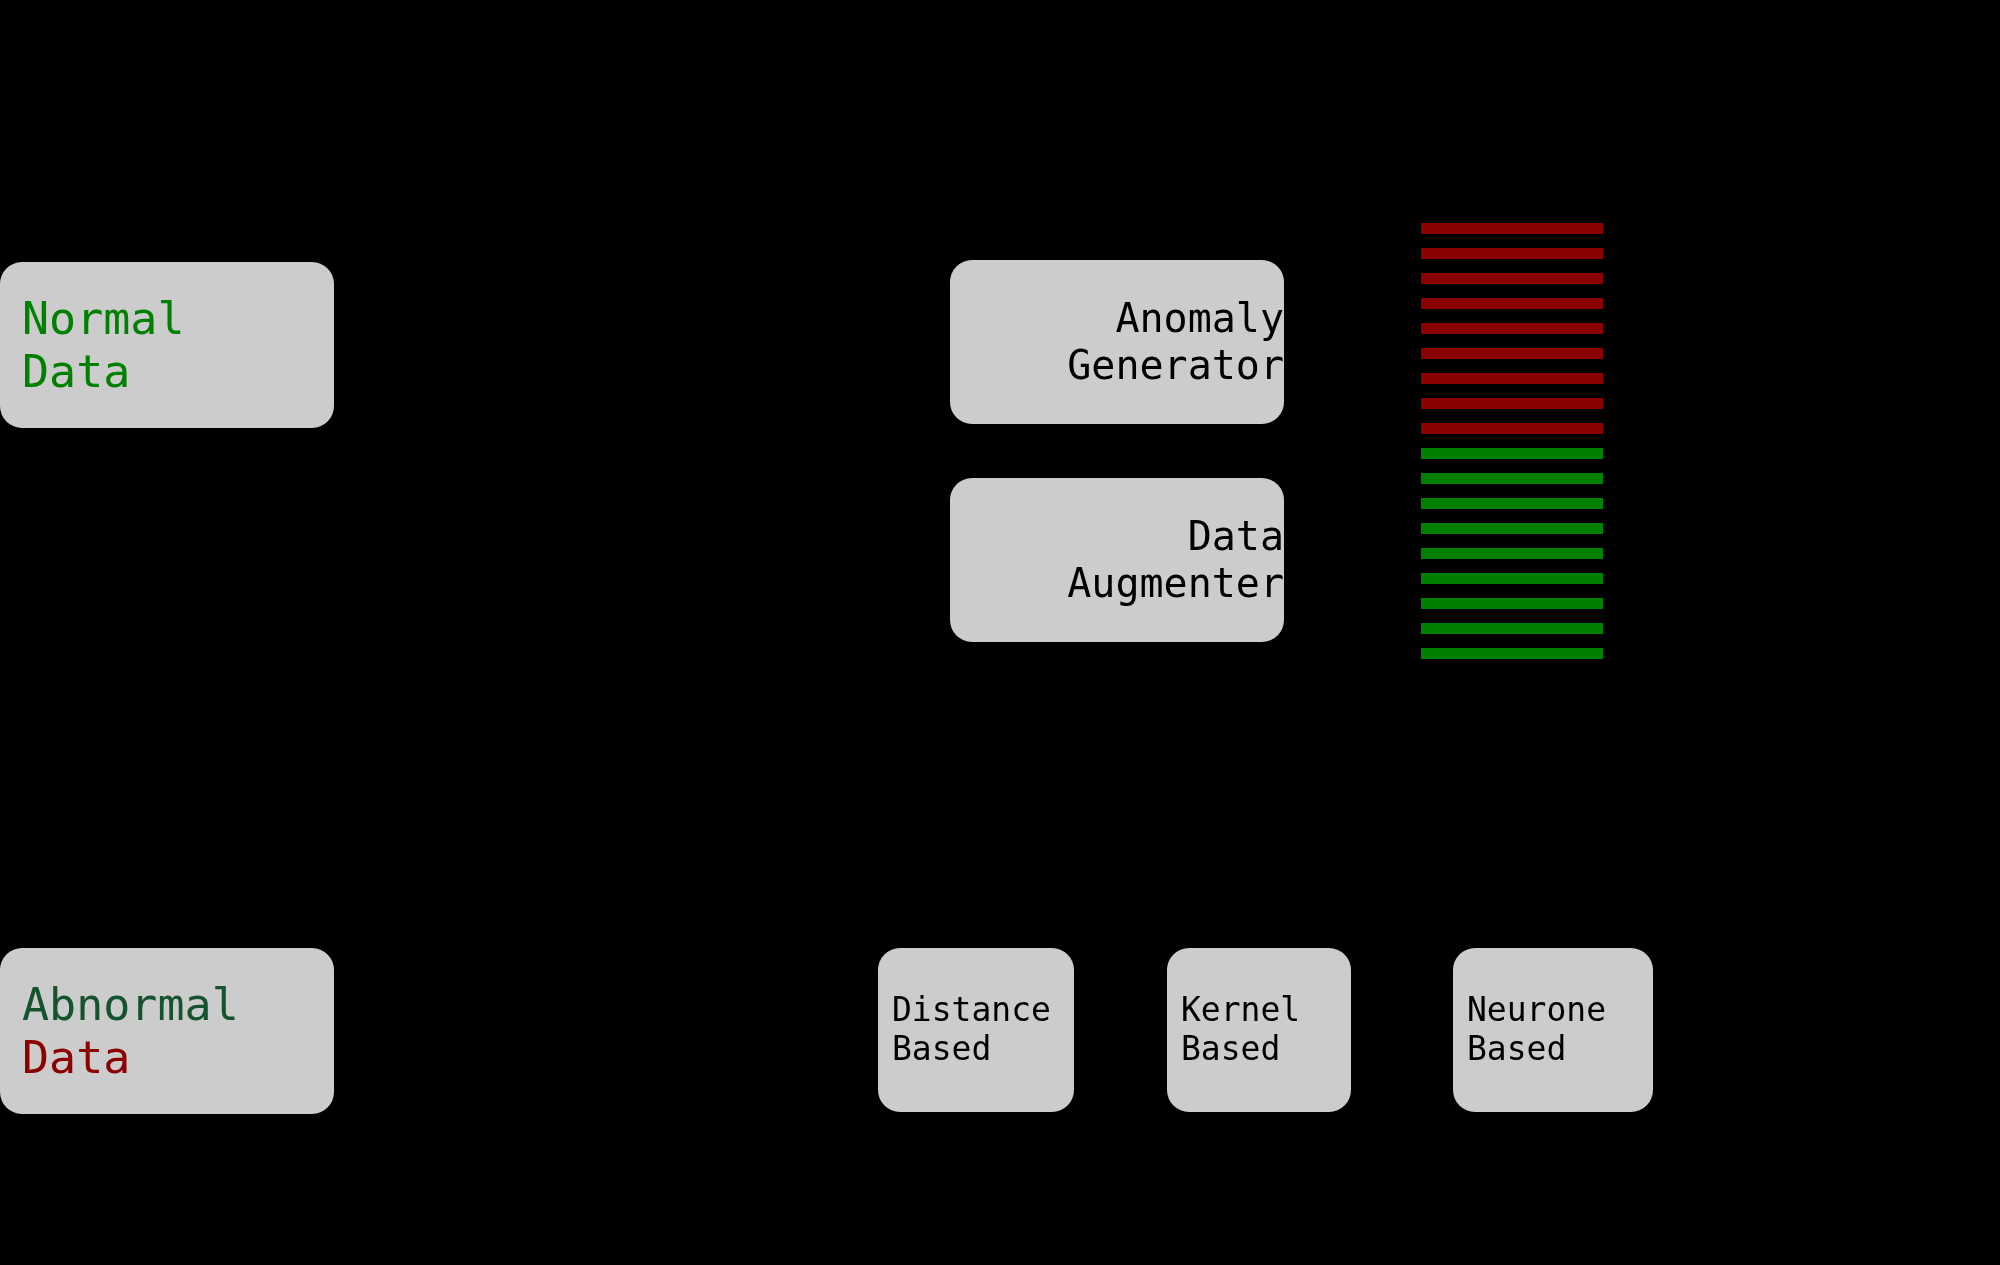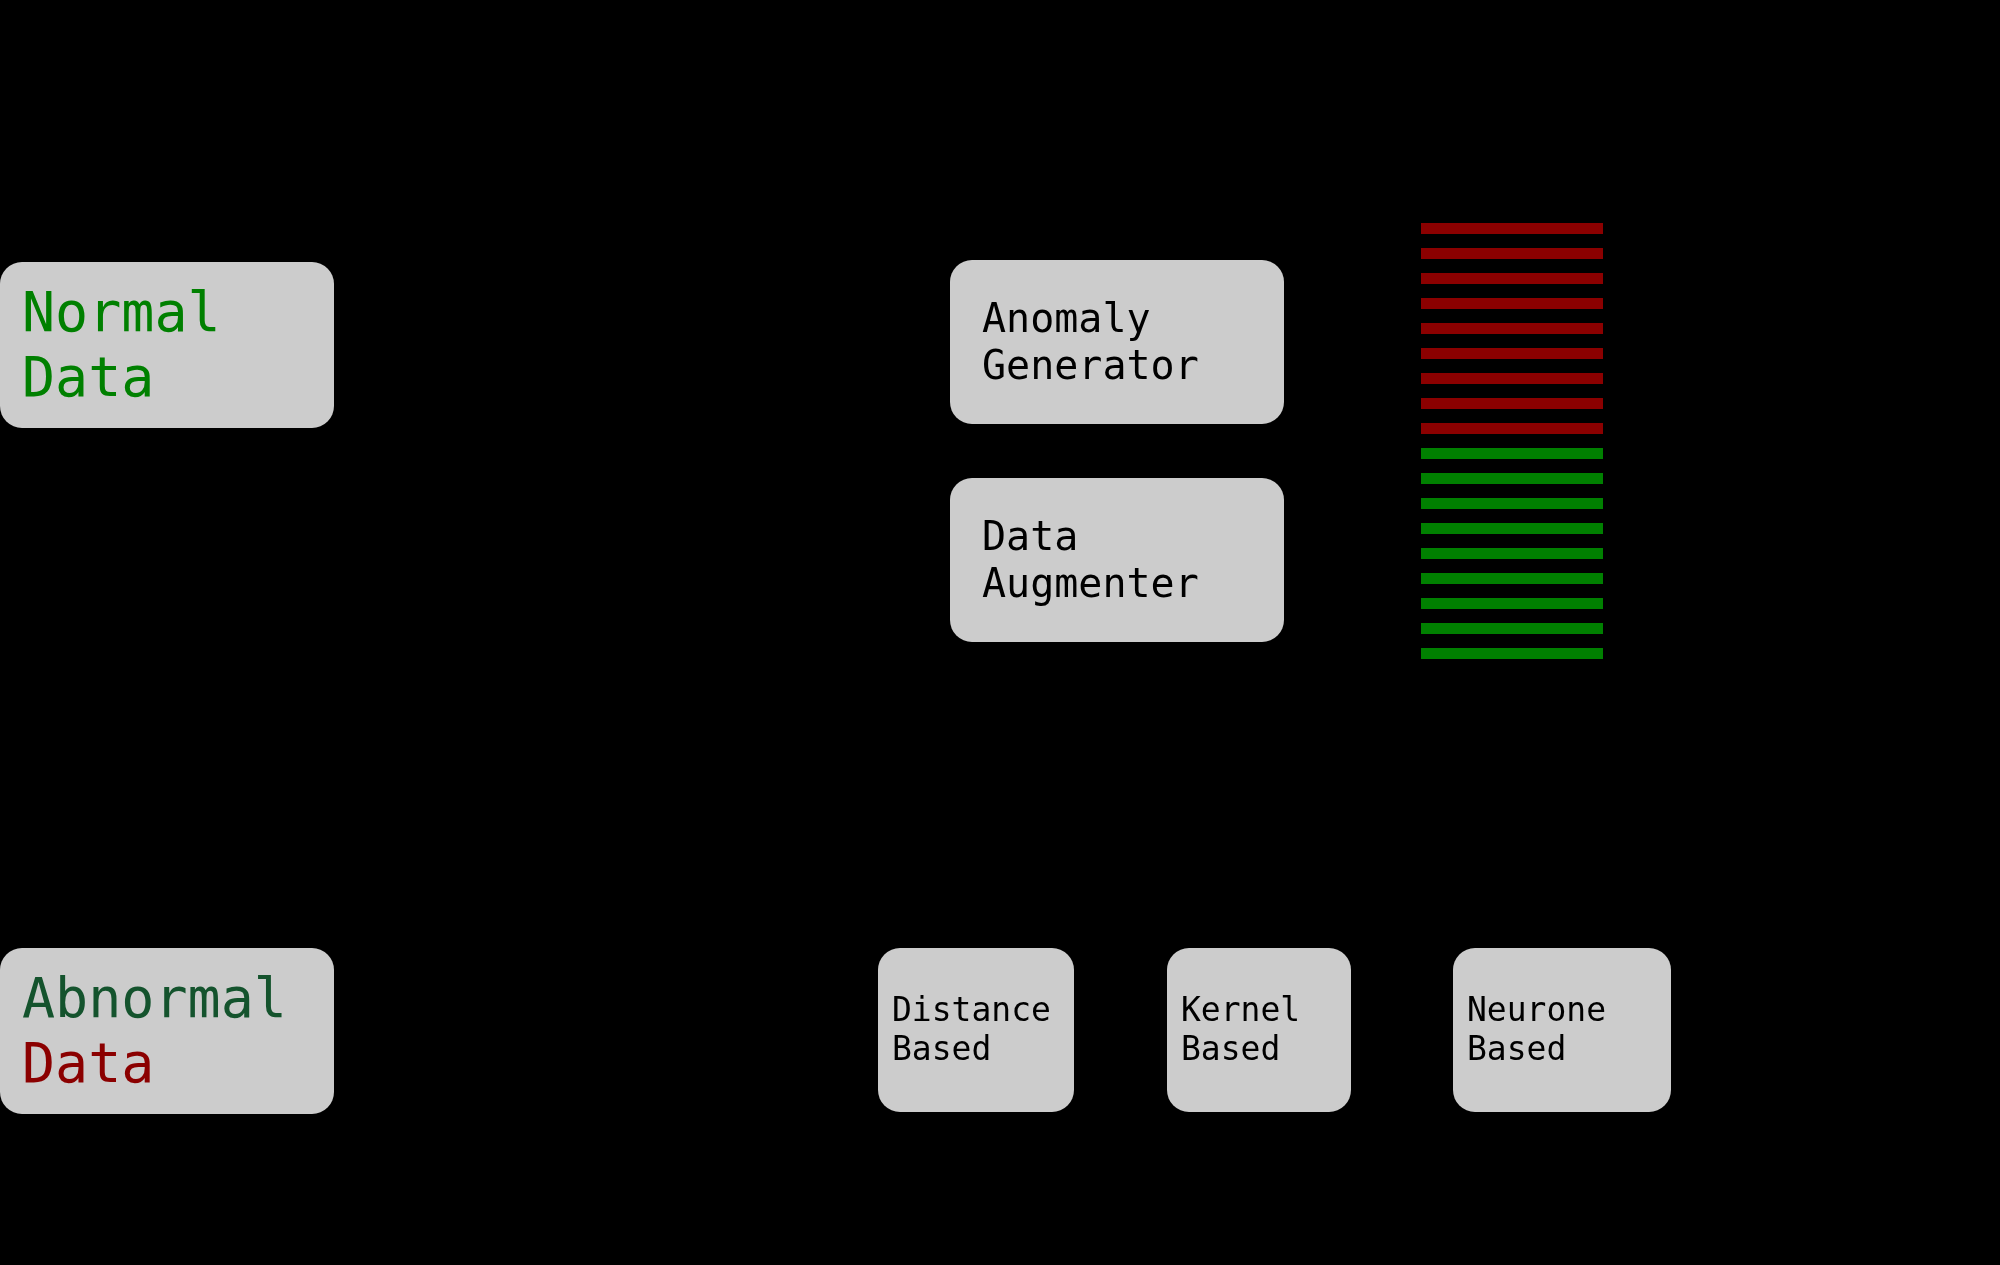--- a/index.html
+++ b/index.html
@@ -29,41 +29,41 @@
     line-height: 1.18;
   }
   
   .node.data-node {
     left: 0px;
     width: 334px;
     padding-left: 22px;
     align-items: flex-start;
   }
   .node.data-node .line {
-    font-size: 55px;
+    font-size: 45px;
     letter-spacing: 0px;
     text-align: right;
   }
   #node-normal-data {
     top: 262px;
     height: 166px;
   }
   #node-normal-data .line { color: #008000; }
   #node-abnormal-data {
     top: 948px;
     height: 166px;
   }
   #node-abnormal-data .line { color: #8b0000; }
 
   
   .node.process-node {
     left: 950px;
     width: 334px;
     padding-left: 32px;
-    align-items: flex-start;
+    align-items: flex-end;
   }
   .node.process-node .line {
     font-size: 40px;
     color: #000000;
   }
   #node-anomaly-generator {
     top: 260px;
     height: 164px;
   }
   #node-data-augmenter {
@@ -78,21 +78,21 @@
     align-items: center;
     padding: 8px 14px;
   }
   .node.detector-node .line {
     font-size: 33px;
     color: #000000;
     align-self: flex-start;
   }
   #node-distance-based { left: 878px; width: 196px; }
   #node-kernel-based   { left: 1167px; width: 184px; }
-  #node-neurone-based  { left: 1453px; width: 218px; }
+  #node-neurone-based  { left: 1453px; width: 200px; }
 
   
   #bar-stack {
     position: absolute;
     left: 1421px;
     top: 223px;
     width: 182px;
     height: 455px;
   }
   .bar {

